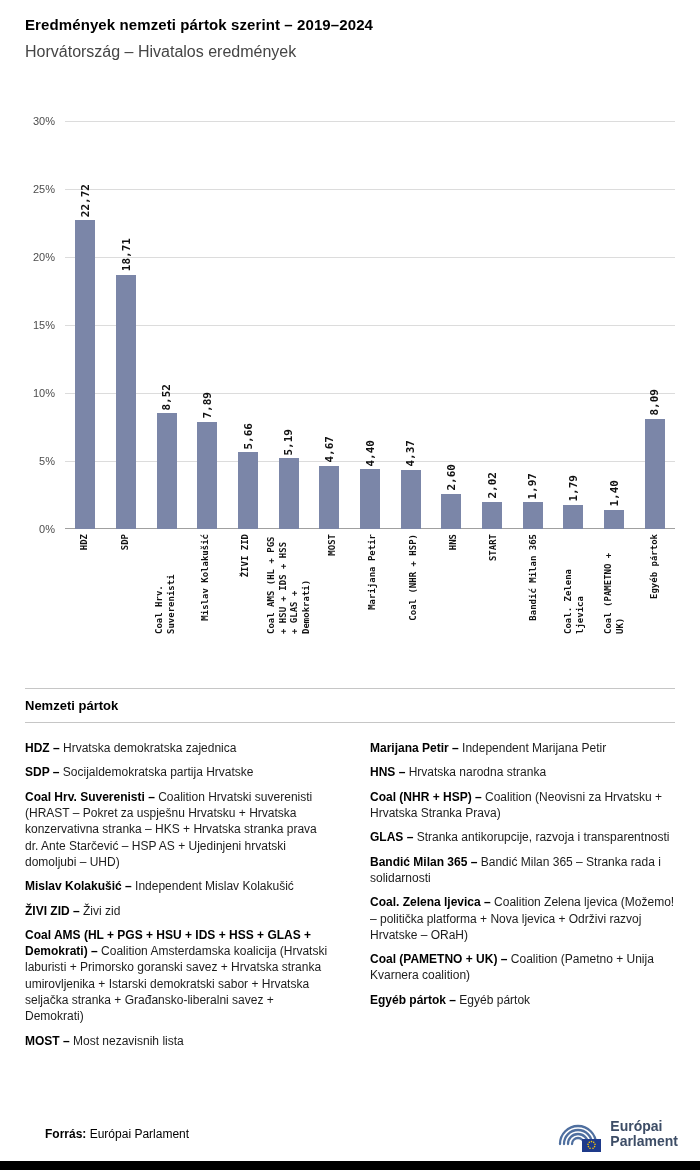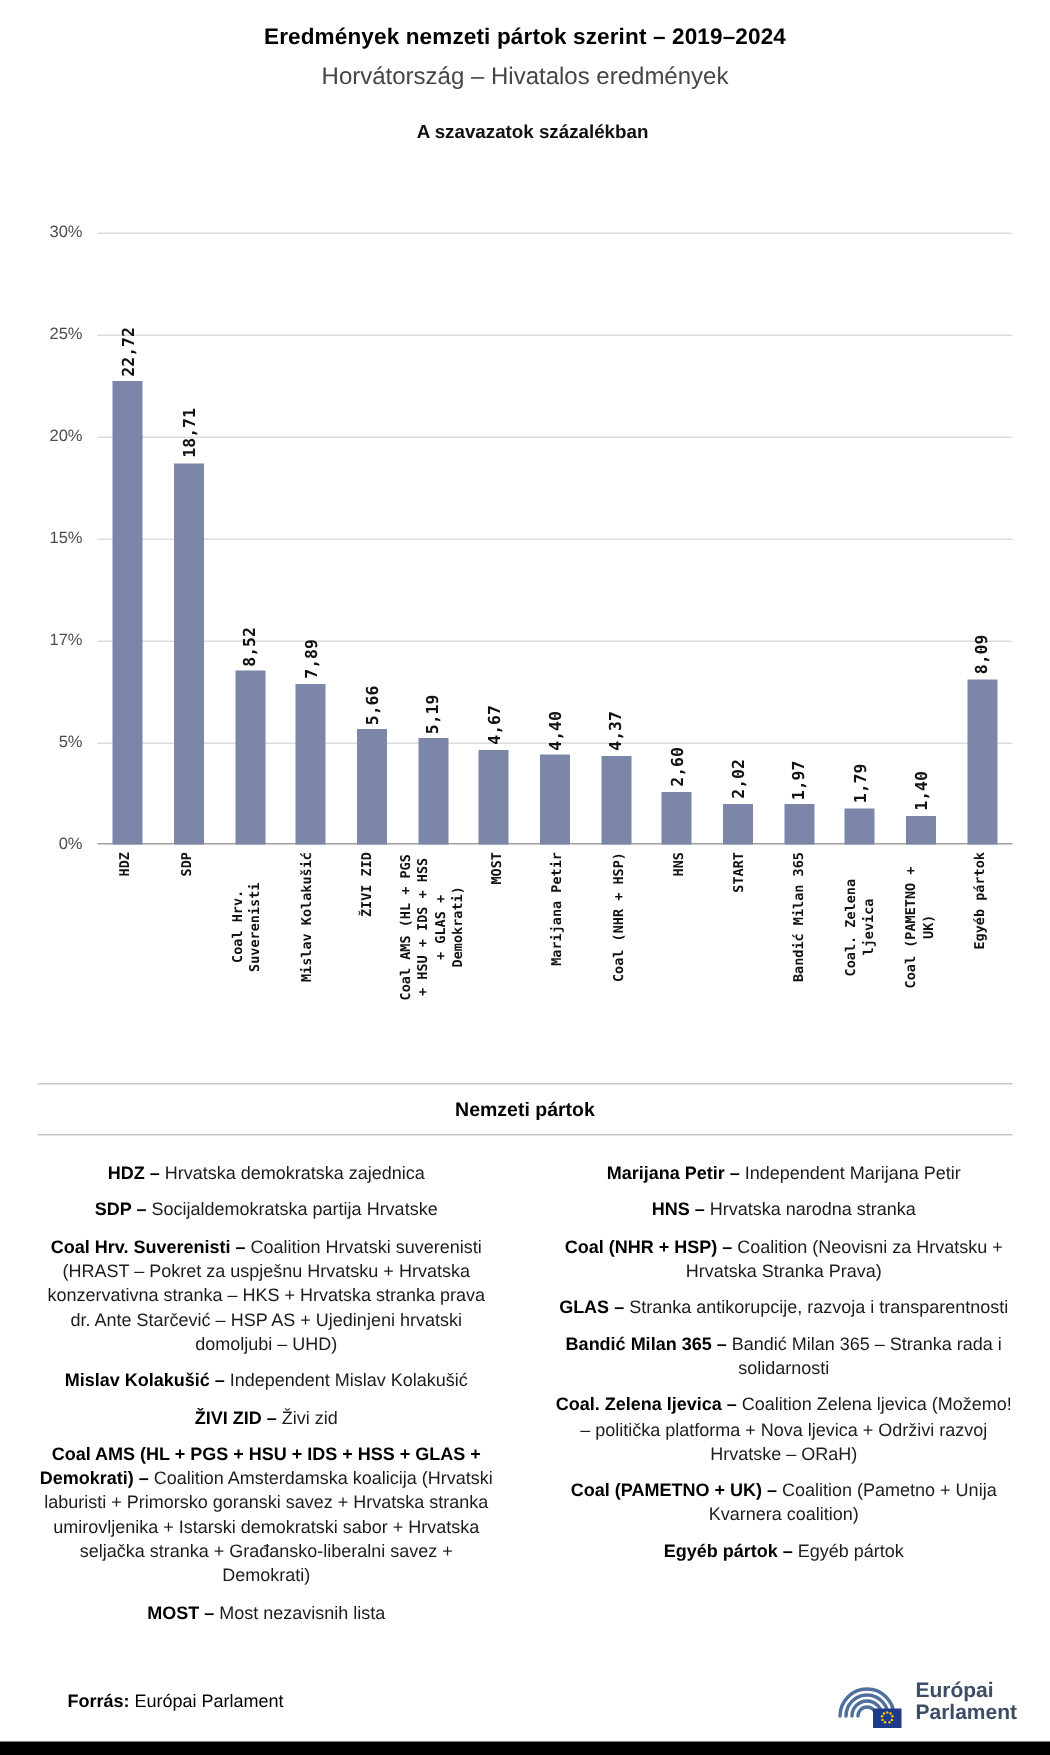--- a/index.html
+++ b/index.html
@@ -6,21 +6,21 @@
   html, body { background: #ffffff; }
   body { font-family: "Liberation Sans", sans-serif; }
   .page {
     position: relative;
     width: 700px;
     height: 1170px;
     margin: 0 auto;
     background: #ffffff;
     overflow: hidden;
   }
-  .content { padding: 16px 25px 0 25px; text-align: center; }
+  .content { padding: 16px 25px 0 25px; }
 
   .title { font-size: 15px; font-weight: bold; color: #000; margin-bottom: 10px; letter-spacing: .1px; }
   .subtitle { font-size: 16px; font-weight: 400; color: #454545; margin-bottom: 14px; }
 
   .chart-title { font-size: 12.5px; font-weight: bold; color: #111; margin: 20px 0 0 10px; }
 
   .chart-row { display: flex; margin-top: 60px; }
   .y-axis { width: 40px; position: relative; }
   .y-tick-label {
     position: absolute; right: 10px; transform: translateY(-50%);
@@ -74,29 +74,28 @@
 </style>
 </head>
 <body>
 
 <div class="page">
   <div class="content">
 
     <div class="title">Eredmények nemzeti pártok szerint – 2019–2024</div>
     <div class="subtitle">Horvátország – Hivatalos eredmények</div>
 
-    <div class="chart-title">A szavazatok százalékban</div>
 
     <div class="chart-row">
       <div class="y-axis">
           <div class="y-tick-label" style="top: 0%;">30%</div>
           <div class="y-tick-label" style="top: 16.6667%;">25%</div>
           <div class="y-tick-label" style="top: 33.3333%;">20%</div>
           <div class="y-tick-label" style="top: 50%;">15%</div>
-          <div class="y-tick-label" style="top: 66.6667%;">17%</div>
+          <div class="y-tick-label" style="top: 66.6667%;">10%</div>
           <div class="y-tick-label" style="top: 83.3333%;">5%</div>
           <div class="y-tick-label" style="top: 100%;">0%</div>
         </div>
       <div class="plot">
         <div class="gridlines">
             <div class="gridline" style="top: calc(0% + 0px);"></div>
             <div class="gridline" style="top: calc(16.6667% + 0px);"></div>
             <div class="gridline" style="top: calc(33.3333% + 0px);"></div>
             <div class="gridline" style="top: calc(50% + 0px);"></div>
             <div class="gridline" style="top: calc(66.6667% + 0px);"></div>

